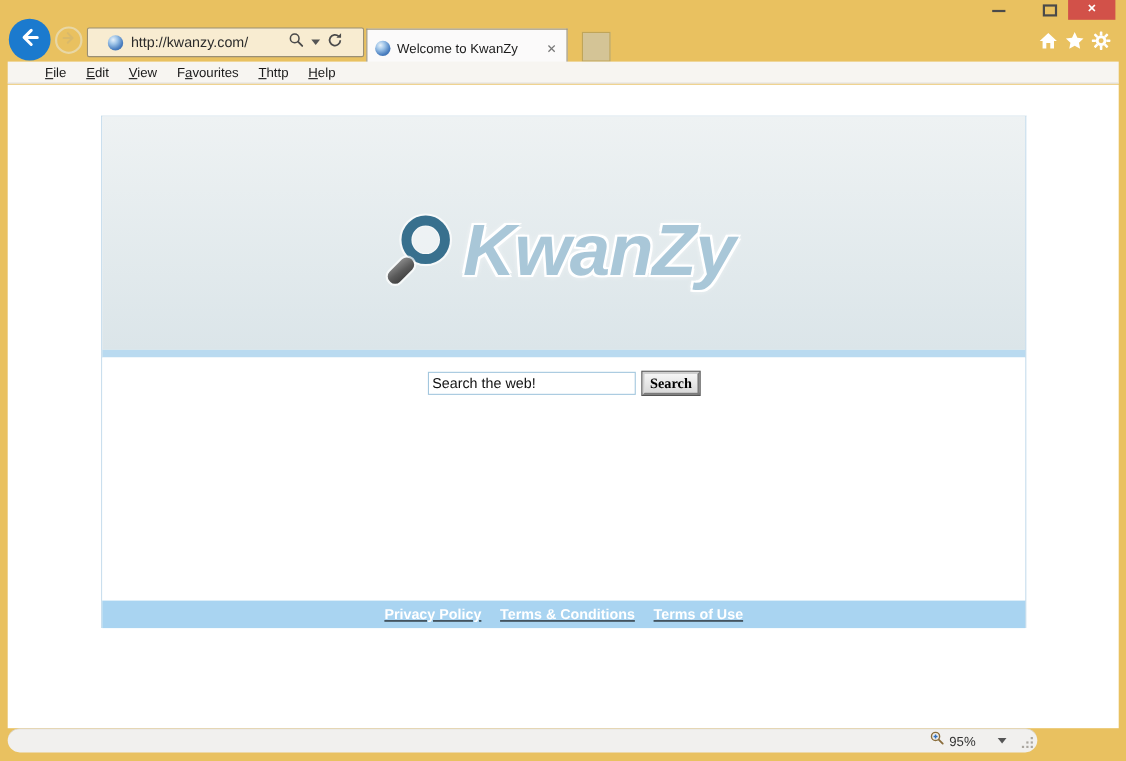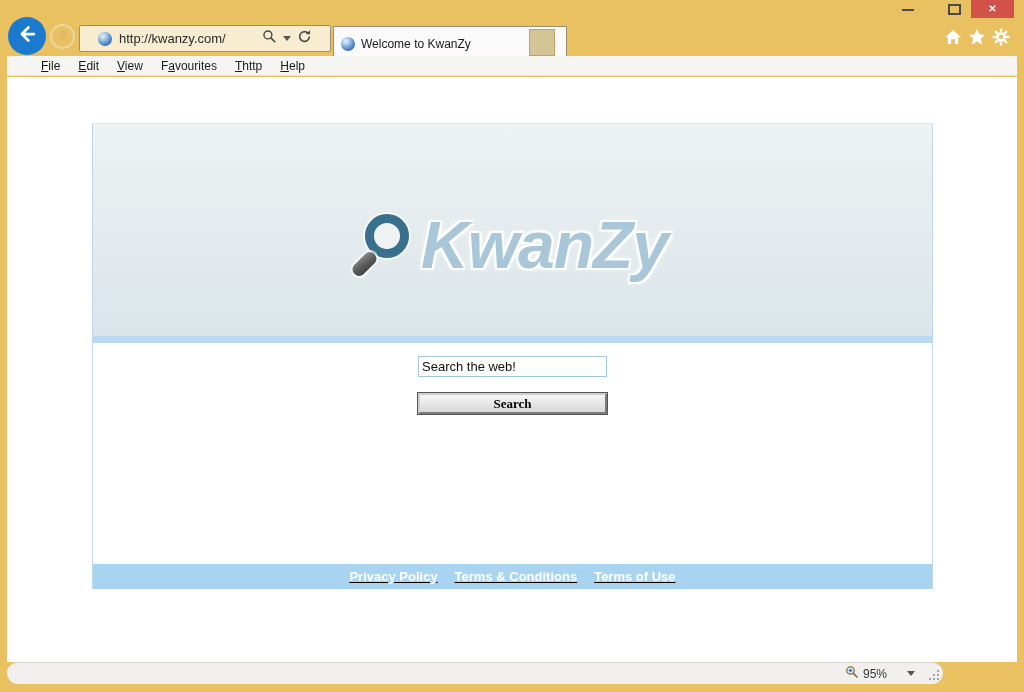--- a/index.html
+++ b/index.html
@@ -21,38 +21,38 @@
 
   .address-bar { position:absolute; left:79px; top:25px; width:252px; height:27px;
                  background:#f8ecd1; border:1px solid #9a8f74; border-radius:2px;
                  display:flex; align-items:center; padding:0 18px; }
   .globe { width:14px; height:14px; border-radius:50%; flex:0 0 auto;
            background:radial-gradient(circle at 35% 30%, #e8f2fa 0%, #9ec4e8 30%, #4b7fc0 65%, #2d5d9e 100%); }
   .url-text { flex:1 1 auto; font-size:13px; color:#2b2b2b; padding-left:7px; white-space:nowrap; overflow:hidden; }
   .addr-icons { display:flex; align-items:center; gap:6px; flex:0 0 auto; }
   .caret-down { width:0; height:0; border-left:4px solid transparent; border-right:4px solid transparent; border-top:5px solid #555; }
 
-  .tab { position:absolute; left:333px; top:26px; width:234px; height:30px; background:#fbfafa;
+  .tab { position:absolute; left:333px; top:26px; width:183px; height:30px; background:#fbfafa;
          border:1px solid #9a8f74; border-bottom:none; display:flex; align-items:center; padding:17px 7px; }
   .tab-title { flex:1 1 auto; font-size:12px; color:#1a1a1a; padding-left:6px; white-space:nowrap; overflow:hidden; }
   .tab-close { flex:0 0 auto; font-size:11px; color:#777; padding:0 2px; }
   .newtab-stub { position:absolute; left:529px; top:29px; width:26px; height:27px; background:#d4c496; border:1px solid #c0a558; }
 
   .nav-right-icons { position:absolute; left:944px; top:28px; display:flex; gap:6px; align-items:center; }
   .nav-right-icons .ic { width:18px; height:18px; display:block; }
 
   
   .menubar { position:absolute; left:7px; top:56px; width:1010px; height:20px; background:#f7f5f1;
              display:flex; align-items:center; padding-left:25px; border-bottom:1px solid #e4e2de; }
   .menu-item { font-size:12px; color:#1a1a1a; padding:0 9px; }
   .menu-item .key { text-decoration:underline; }
 
   
   .page { position:absolute; left:7px; top:77px; width:1010px; height:585px; background:#ffffff; }
-  .content-column { position:absolute; left:85px; top:46px; width:841px;
+  .content-column { position:absolute; left:85px; top:28px; width:841px;
                     border-left:1px solid #bdd8ea; border-right:1px solid #bdd8ea; border-top:1px solid #d7e5ed; }
   .hero { height:212px; background:linear-gradient(#eef2f3, #dbe5e9);
           display:flex; align-items:center; justify-content:center; }
   .divider-bar { height:7px; background:#b9daf0; }
   .body-section { height:221px; background:#fff; text-align:center; padding-top:13px; }
   .footer-bar { height:25px; background:#a9d4f1; display:flex; align-items:center; justify-content:center; gap:17px;text-decoration:underline; }
   .footer-link { color:#fff; font-weight:bold; font-size:13px; }
 
   
   .logo-wrap { display:flex; align-items:center; margin-top:30px; }
@@ -60,21 +60,21 @@
   .logo-ring { position:absolute; left:8px; top:0; width:44px; height:44px; border-radius:50%;
                border:9px solid #38708e; background:rgba(255,255,255,0.35);
                box-shadow:0 0 0 2px rgba(255,255,255,0.7), inset 0 0 0 1px rgba(255,255,255,0.5); }
   .logo-handle { position:absolute; left:1px; top:36px; width:13px; height:28px; border-radius:6px;
                  background:linear-gradient(100deg,#8d8d8d 0%, #5a5a5a 55%, #3f3f3f 100%);
                  transform:rotate(45deg); box-shadow:0 0 0 2px rgba(255,255,255,0.7); }
   .logo-text { font-size:66px; font-weight:bold; font-style:italic; letter-spacing:-1px; color:#a9c7d8;
                text-shadow:-2px -2px 0 #fff, 2px -2px 0 #fff, -2px 2px 0 #fff, 2px 2px 0 #fff, 0 0 7px #fff; }
 
   
-  .search-row { display:inline-flex; gap:16px;flex-direction:column; }
+  .search-row { display:inline-flex; align-items:center; gap:6px; }
   .search-input { width:189px; height:21px; border:1px solid #a3c7de; font-size:13px; color:#111;
                   padding:1px 3px; font-family:"Liberation Sans", sans-serif; background:#fff; }
   .search-btn { height:21px; padding:0 5px; font-size:13px; font-weight:bold; color:#000;
                 background:linear-gradient(#f5f5f5,#d9d9d9); border:2px outset #cfcfcf; outline:1px solid #555;
                 font-family:Liberation Serif, serif; line-height:16px; }
 
   
   .statusbar { position:absolute; left:7px; top:662px; width:936px; height:22px; background:#f1f0ee;
                border-top:1px solid #d9d7d3; display:flex; align-items:center; justify-content:flex-end;border-radius:11px; }
   .zoom-group { display:flex; align-items:center; gap:4px; margin-right:20px; }

